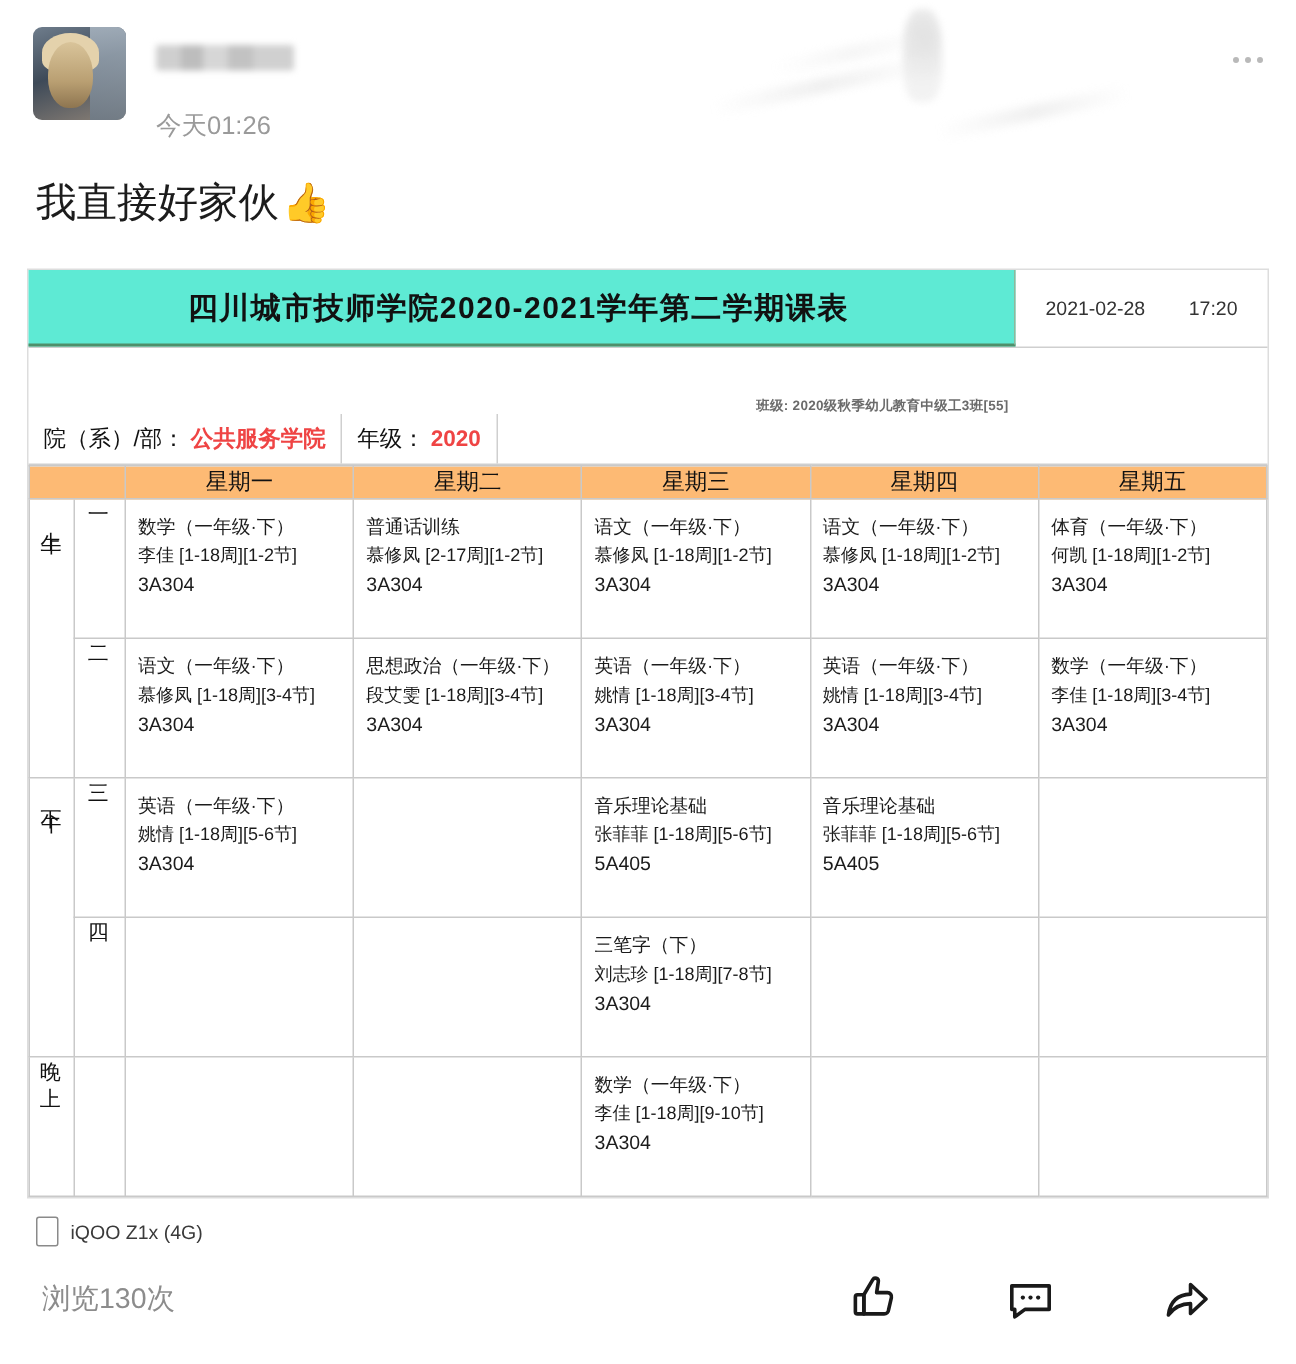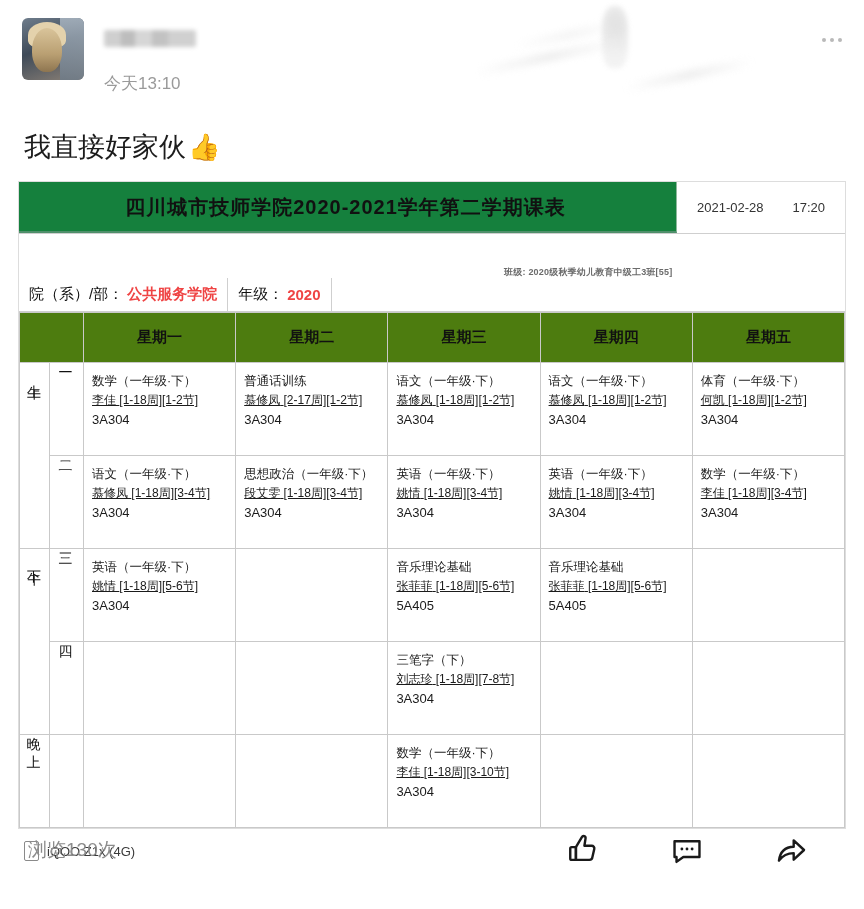--- a/index.html
+++ b/index.html
@@ -122,48 +122,47 @@
   .ghost .g-line {
     position: absolute;
     height: 10px;
     background: linear-gradient(90deg, rgba(255,255,255,0) 0%, #e3e3e3 50%, rgba(255,255,255,0) 100%);
     filter: blur(3px);
     transform: rotate(-12deg);
   }
 
   
   .post-text {
-    padding: 6px 24px 16px 24px;
+    padding: 6px 24px 26px 24px;
     font-size: 27px;
     line-height: 1.3;
     color: #1c1c1c;
     display: flex;
     align-items: center;
-    margin-top: 12px;
   }
   .thumb-emoji {
     font-size: 26px;
     margin-left: 2px;
   }
 
   
   .table-wrap {
     margin: 0 18px;
     border: 1px solid #dddddd;
     background: #fff;
     box-sizing: border-box;
   }
   .tt-title-row {
     display: flex;
     align-items: stretch;
     border-bottom: 1px solid #cfcfcf;
   }
   .tt-title {
     flex: 1 1 auto;
-    background: #15803d;
+    background: #5eead4;
     border-right: 1px solid #8fb79c;
     border-bottom: 2px solid #4f8f6b;
     text-align: center;
     font-size: 20px;
     font-weight: bold;
     letter-spacing: 1px;
     padding: 12px 4px 10px 0;
     color: #111;
   }
   .tt-date {
@@ -211,46 +210,46 @@
     border-collapse: collapse;
     width: 100%;
     table-layout: fixed;
   }
   table.grid th, table.grid td {
     border: 1px solid #c9c9c9;
     vertical-align: top;
   }
   table.grid th.daycol {
     font-size: 15px;
-    font-weight: bold;
-    padding: 15px 0;
+    font-weight: normal;
+    padding: 1px 0;
     text-align: center;
     color: #111;
-    background: #4d7c0f;
+    background: #fdba74;
   }
   .col-half { width: 30px; }
   .col-idx  { width: 34px; }
 
   td.half, td.idx {
     text-align: center;
     vertical-align: middle;
     font-size: 14px;
     color: #111;
     letter-spacing: 2px;
   }
   td.half span { writing-mode: vertical-rl; }
   td.cell {
     padding: 9px 8px;
     height: 74px;
     font-size: 12px;
     line-height: 1.55;
     color: #1b1b1b;
   }
   td.cell .l1 { font-size: 12.5px; }
-  td.cell .l2 { font-size: 12px; text-decoration: underline; }
+  td.cell .l2 { font-size: 12px; }
   td.cell .l3 { font-size: 13px; }
 
   
   .device {
     display: flex;
     align-items: center;
     gap: 8px;
     padding: 12px 24px 0 24px;
     font-size: 13px;
     color: #3a3a3a;
@@ -261,21 +260,21 @@
     border: 1.6px solid #8a8a8a;
     border-radius: 2px;
     display: inline-block;
   }
 
   
   .footer {
     position: absolute;
     left: 0;
     right: 0;
-    bottom: 16px;
+    bottom: 0;
     height: 86px;
     display: flex;
     align-items: center;
     padding: 0 28px;
     box-sizing: border-box;
   }
   .views {
     font-size: 19px;
     color: #8c8c8c;
   }
@@ -310,21 +309,21 @@
   <div class="avatar">
     <div class="sky"></div>
     <div class="hair"></div>
     <div class="face"></div>
   </div>
 
   <div class="name-bar">
     <div class="name-blur"></div>
   </div>
 
-  <div class="timestamp">今天13:10</div>
+  <div class="timestamp">今天01:26</div>
 
   <div class="more-dots">
     <i></i>
       <i></i>
       <i></i>
   </div>
 </div>
 
 <div class="post-text">
   <span>我直接好家伙</span>
@@ -502,21 +501,21 @@
           <div class="l2"><span></span> <span></span><span></span></div>
           <div class="l3"></div>
         </td>
         <td class="cell">
           <div class="l1"></div>
           <div class="l2"><span></span> <span></span><span></span></div>
           <div class="l3"></div>
         </td>
         <td class="cell">
           <div class="l1">数学（一年级·下）</div>
-          <div class="l2"><span>李佳</span> <span>[1-18周]</span><span>[3-10节]</span></div>
+          <div class="l2"><span>李佳</span> <span>[1-18周]</span><span>[9-10节]</span></div>
           <div class="l3">3A304</div>
         </td>
         <td class="cell">
           <div class="l1"></div>
           <div class="l2"><span></span> <span></span><span></span></div>
           <div class="l3"></div>
         </td>
         <td class="cell">
           <div class="l1"></div>
           <div class="l2"><span></span> <span></span><span></span></div>

